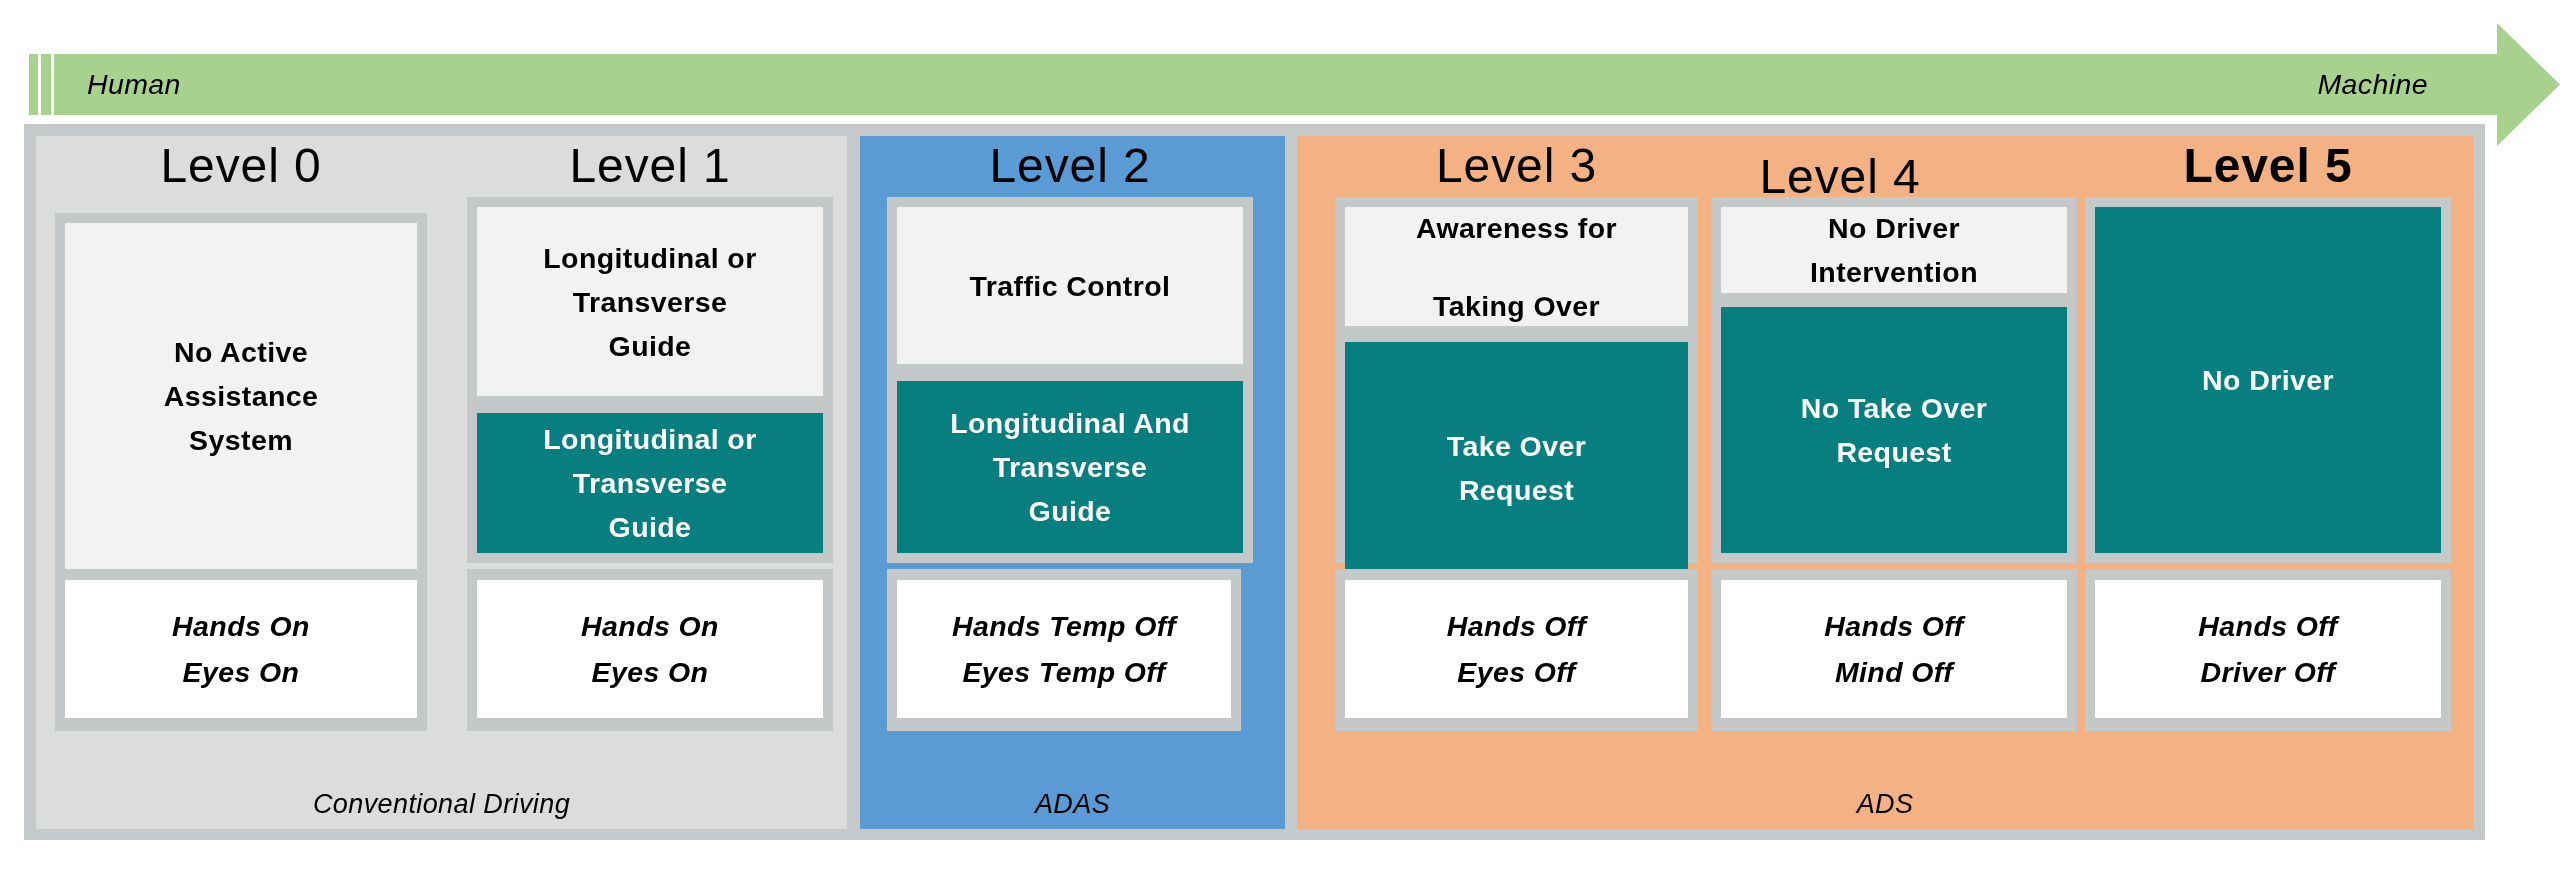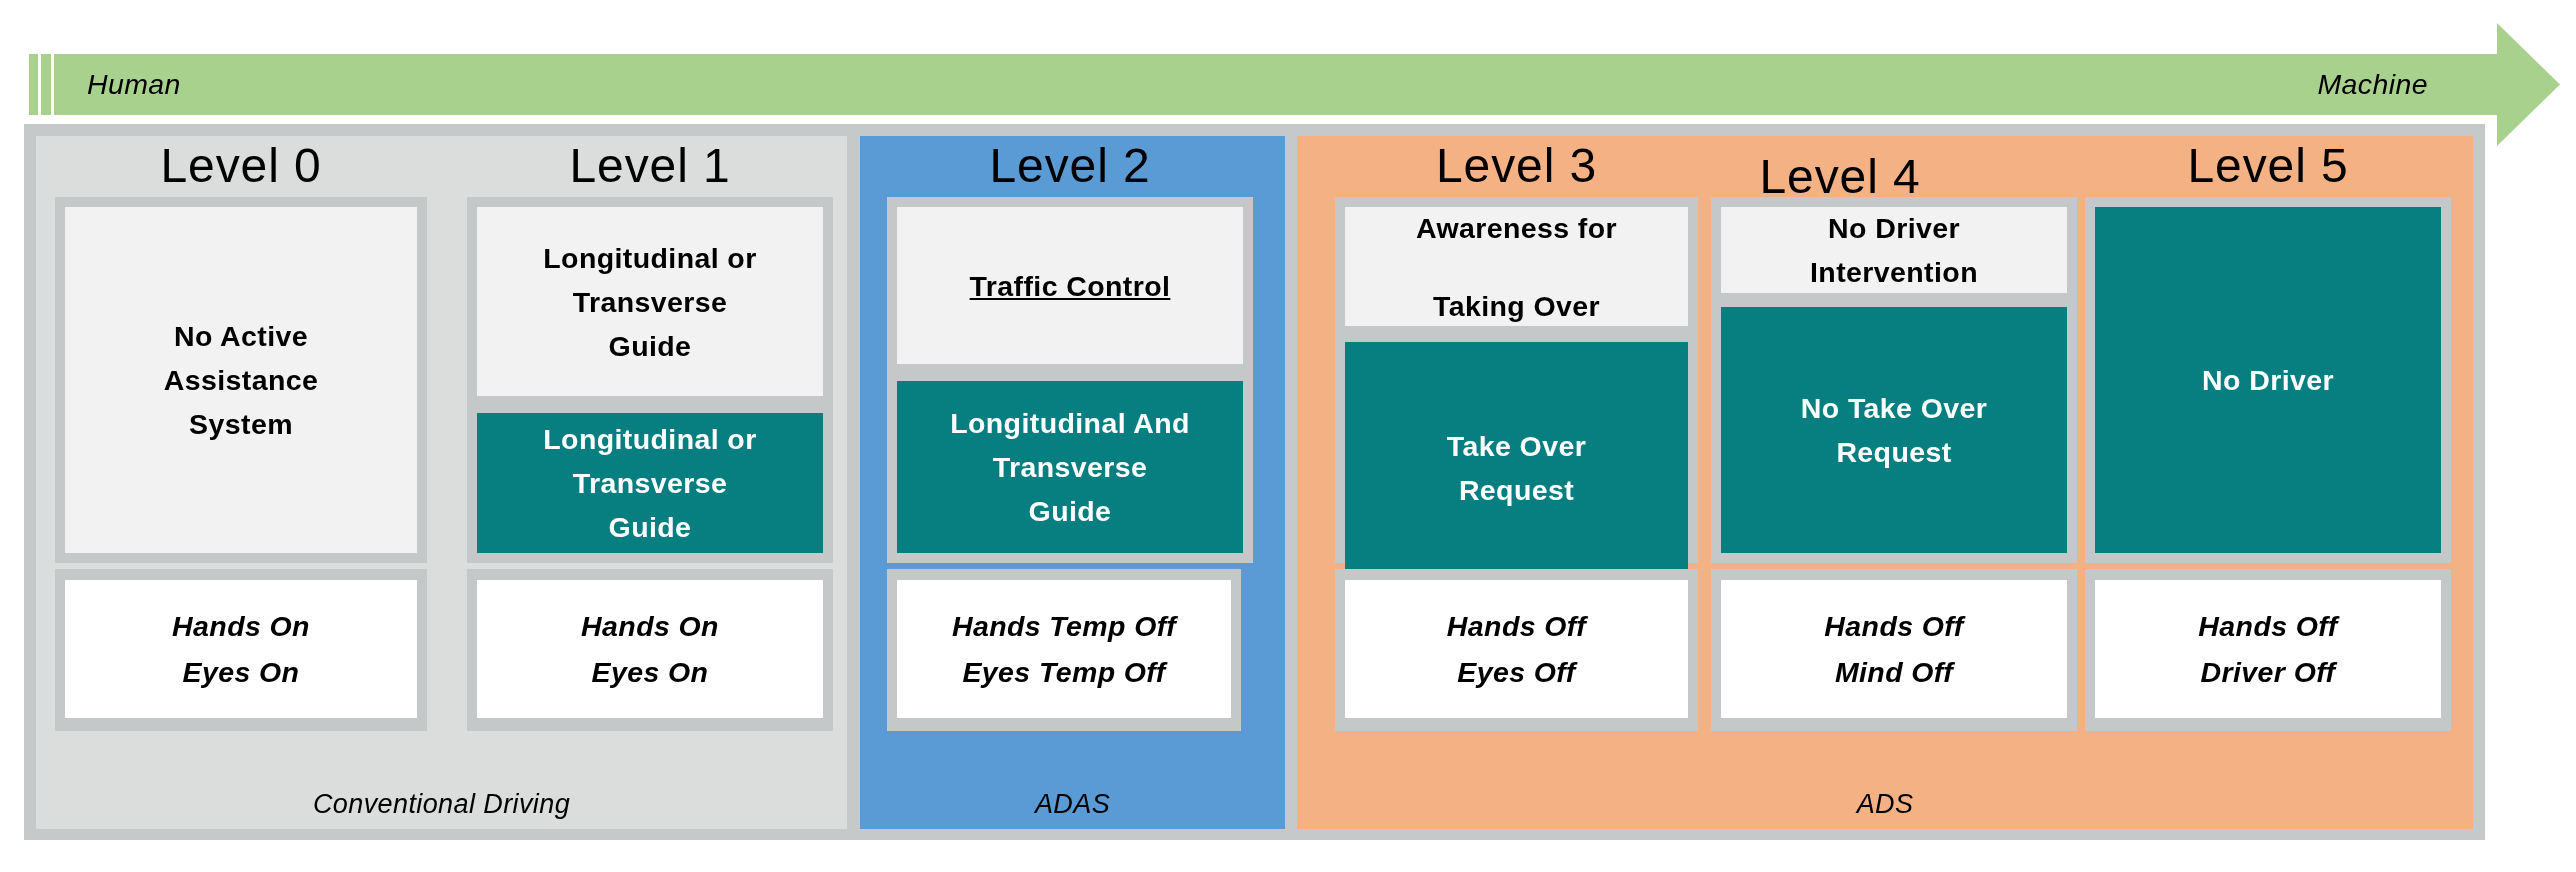--- a/index.html
+++ b/index.html
@@ -68,21 +68,21 @@
   </div>
   <div class="arrow-head"></div>
 
   <div class="container"></div>
 
   <div class="panel gray"></div>
   <div class="panel blue"></div>
   <div class="panel orange"></div>
 
   <div class="header" style="left:55px;width:372px;">Level 0</div>
-  <div class="frame r1" style="left:55px;width:372px;">
+  <div class="frame r1" style="left:55px;width:372px;margin-top:16px;">
     <div class="box light" style="top:10.4px;height:346px;">
       <div class="ln">No Active</div>
       <div class="ln">Assistance</div>
       <div class="ln">System</div>
     </div>
   </div>
   <div class="frame r2" style="left:55px;width:372px;">
     <div class="box white">
       <div class="ln">Hands On</div>
       <div class="ln">Eyes On</div>
@@ -104,21 +104,21 @@
   </div>
   <div class="frame r2" style="left:467px;width:366px;">
     <div class="box white">
       <div class="ln">Hands On</div>
       <div class="ln">Eyes On</div>
     </div>
   </div>
 
   <div class="header" style="left:887px;width:366px;">Level 2</div>
   <div class="frame r1" style="left:887px;width:366px;">
-    <div class="box light" style="top:10.4px;height:157px;text-decoration:underline;">
+    <div class="box light" style="top:10.4px;height:157px;">
       <div class="ln">Traffic Control</div>
     </div>
     <div class="box teal" style="top:184px;height:172px;">
       <div class="ln">Longitudinal And</div>
       <div class="ln">Transverse</div>
       <div class="ln">Guide</div>
     </div>
   </div>
   <div class="frame r2" style="left:887px;width:354px;">
     <div class="box white">
@@ -156,21 +156,21 @@
       <div class="ln">Request</div>
     </div>
   </div>
   <div class="frame r2" style="left:1711px;width:366px;">
     <div class="box white">
       <div class="ln">Hands Off</div>
       <div class="ln">Mind Off</div>
     </div>
   </div>
 
-  <div class="header" style="left:2085px;width:366px;">Level 5</div>
+  <div class="header" style="left:2085px;width:366px;font-weight:bold;">Level 5</div>
   <div class="frame r1" style="left:2085px;width:366px;">
     <div class="box teal" style="top:10.4px;height:346px;">
       <div class="ln">No Driver</div>
     </div>
   </div>
   <div class="frame r2" style="left:2085px;width:366px;">
     <div class="box white">
       <div class="ln">Hands Off</div>
       <div class="ln">Driver Off</div>
     </div>

